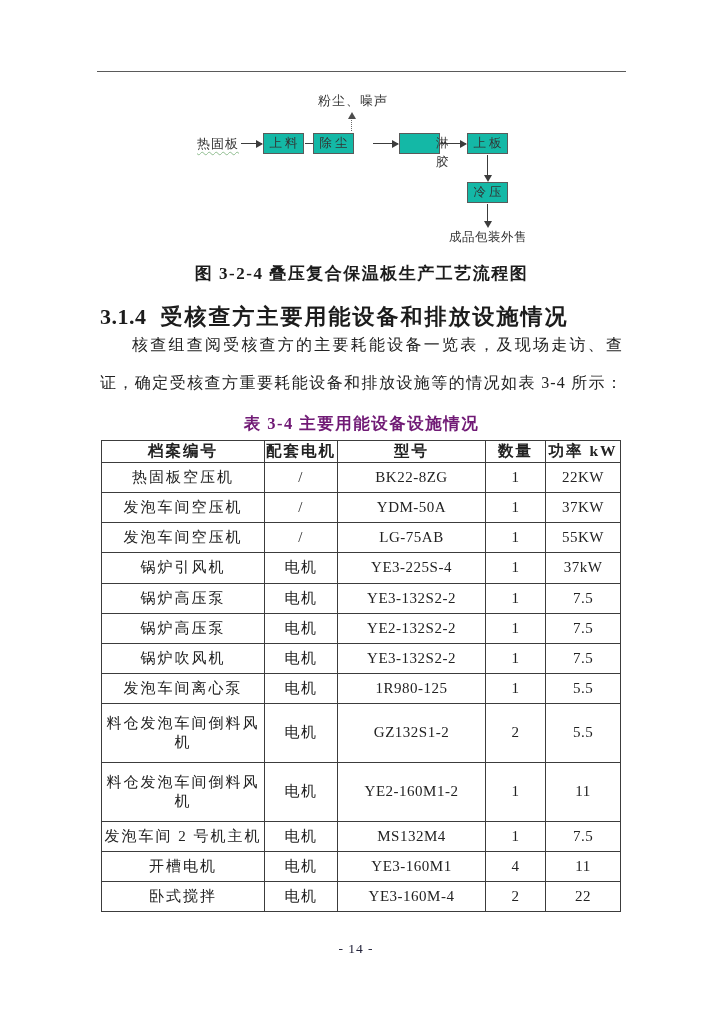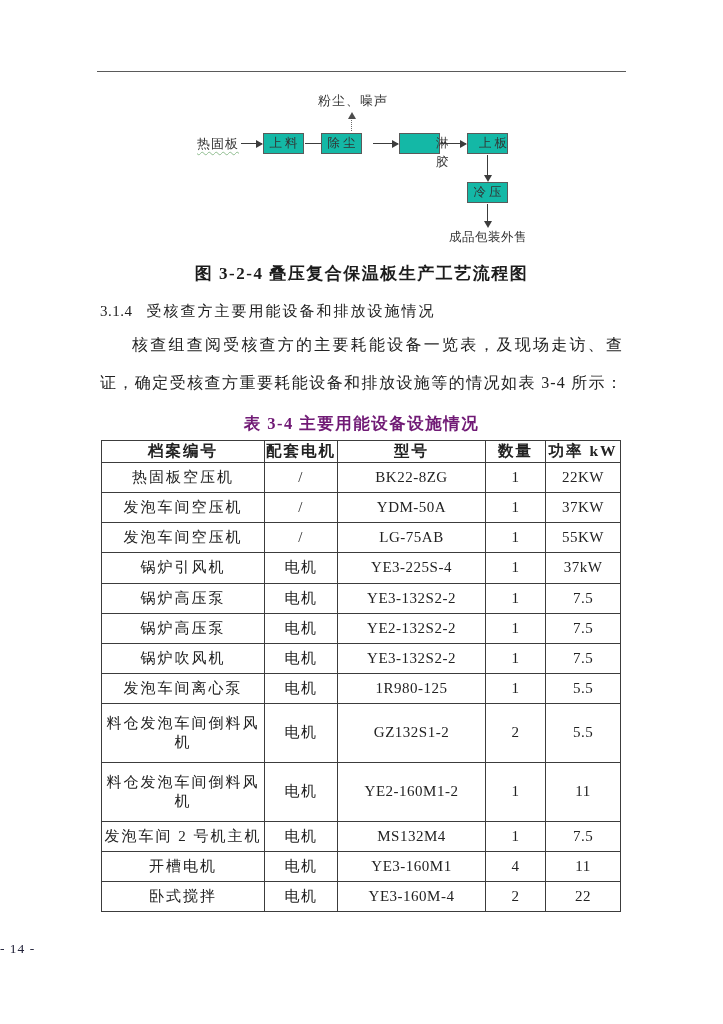--- a/index.html
+++ b/index.html
@@ -45,21 +45,21 @@
   .arrow-up-dashed::after { content:""; position:absolute; left:-4.5px; top:-2px; width:0; height:0;
     border-bottom:7px solid #4c4c4c; border-left:4px solid transparent; border-right:4px solid transparent; }
 
   
   .fig-caption {
     position:absolute; left:0; width:723px; top:262px; text-align:center;
     font-weight:bold; font-size:17px; letter-spacing:1.5px; color:#1c1c1c;
   }
   .section-heading {
     position:absolute; left:100px; width:523px; top:302px;
-    font-weight:normal; font-size:15px; color:#1c1c1c;
+    font-weight:bold; font-size:22px; color:#1c1c1c;
   }
   .section-heading .sec-num { letter-spacing:0.5px; margin-right:14px; }
   .section-heading .sec-title { letter-spacing:2px; }
 
   .paragraph { position:absolute; left:100px; width:523px; top:326px; font-size:16px; color:#222; }
   .para-line { height:38px; line-height:38px; text-align:justify; text-align-last:justify; letter-spacing:1px; }
   .para-line.indent { text-indent:2em; }
 
   .table-title {
     position:absolute; left:0; width:723px; top:413px; text-align:center;
@@ -74,48 +74,48 @@
   .equip-table th, .equip-table td {
     border:1.5px solid #3c3c3c; text-align:center; vertical-align:middle; padding:0; overflow:hidden;
   }
   .equip-table th { font-weight:bold; letter-spacing:2px; font-size:15.5px; }
   .equip-table td.c-name { letter-spacing:2px; }
   .equip-table td.c-motor { letter-spacing:1.5px; }
   .equip-table td.c-model, .equip-table td.c-qty, .equip-table td.c-power { letter-spacing:0.5px; }
 
   
   .footer {
-    position:absolute; left:0; width:712px; top:941px; 
+    position:absolute; left:0; width:712px; top:941px; text-align:center;
     font-size:13.5px; color:#23233a; letter-spacing:1px;
   }
 </style>
 </head>
 <body>
 
 <div class="page">
 
   <div class="header-rule"></div>
 
   <div class="flowchart">
     <div class="fc-emission">粉尘、噪声</div>
     <div class="arrow-up-dashed" style="left:351px; top:24px; height:17px;"></div>
 
     <div class="fc-input">热固板</div>
     <div class="arrow-right" style="left:241px; top:53px; width:21px;"></div>
 
     <div class="fc-box" style="left:263px;">上 料</div>
     <div class="arrow-right" style="left:305px; top:53px; width:25px;"></div>
 
-    <div class="fc-box" style="left:321px;">除 尘</div>
+    <div class="fc-box" style="left:313px;">除 尘</div>
     <div class="arrow-right" style="left:373px; top:53px; width:25px;"></div>
 
     <div class="fc-box" style="left:399px;padding-left:36px;">淋 胶</div>
     <div class="arrow-right" style="left:441px; top:53px; width:25px;"></div>
 
-    <div class="fc-box" style="left:467px;text-align:right;">上 板</div>
+    <div class="fc-box" style="left:467px;">上 板</div>
     <div class="arrow-down" style="left:487px; top:65px; height:25px;"></div>
 
     <div class="fc-box" style="left:467px; top:92px;">冷 压</div>
     <div class="arrow-down" style="left:487px; top:114px; height:22px;"></div>
 
     <div class="fc-output">成品包装外售</div>
   </div>
 
   <div class="fig-caption">图 3-2-4 叠压复合保温板生产工艺流程图</div>
 

